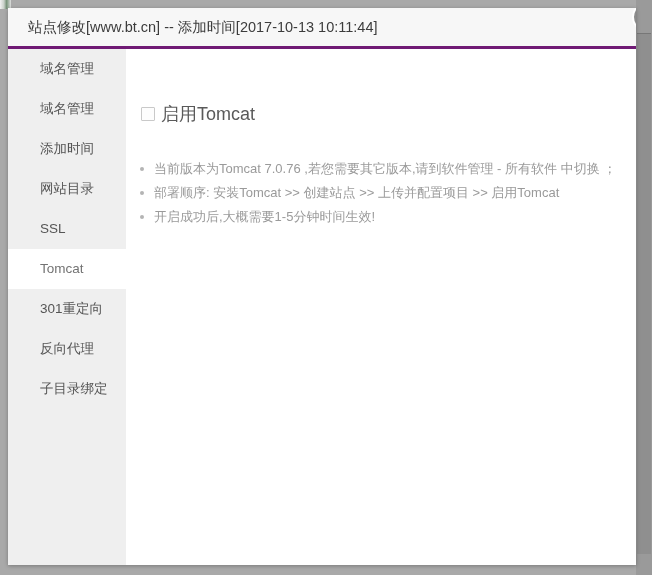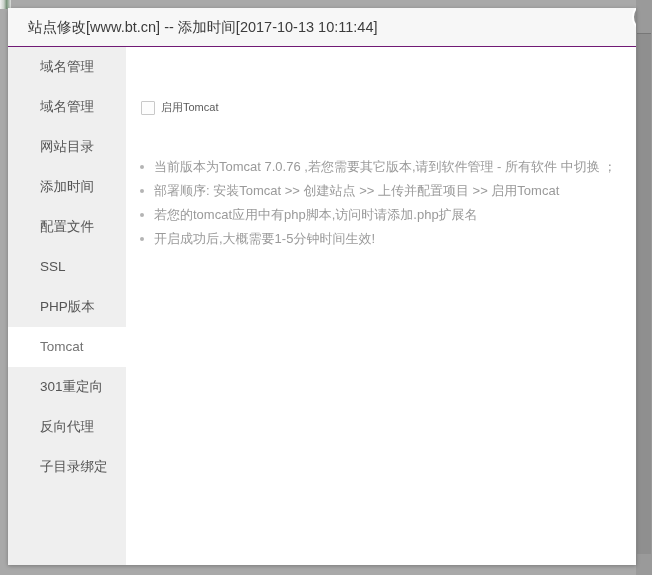--- a/index.html
+++ b/index.html
@@ -54,21 +54,21 @@
     height: 557px;
     background: #ffffff;
     box-shadow: 0 1px 4px rgba(0,0,0,.28);
     overflow: hidden;
   }
 
   #title-bar {
     position: relative;
     height: 38px;
     background: #f7f7f7;
-    border-bottom: 1px solid #701a75;
+    border-bottom: 3px solid #701a75;
   }
   #title-text {
     position: absolute;
     left: 20px;
     top: 0;
     line-height: 38px;
     font-size: 14.5px;
     color: #3c3c3c;
     white-space: nowrap;
   }
@@ -141,21 +141,21 @@
     width: 14px;
     height: 14px;
     border: 1px solid #c9c9c9;
     background: #fdfdfd;
     box-sizing: border-box;
     border-radius: 1px;
     cursor: pointer;
   }
   #enable-label {
     margin-left: 6px;
-    font-size: 11px;
+    font-size: 18px;
     color: #5a5a5a;
     white-space: nowrap;
   }
 
   #notes {
     position: absolute;
     left: 10px;
     top: 108px;
     width: 510px;
     list-style: none;
@@ -195,42 +195,39 @@
 
   <div id="title-bar">
     <div id="title-text">站点修改[www.bt.cn] -- 添加时间[2017-10-13 10:11:44]</div>
   </div>
 
   <div id="dialog-body">
 
     <div id="sidebar">
       <div class="side-item"><span>域名管理</span></div>
       <div class="side-item"><span>域名管理</span></div>
+      <div class="side-item"><span>添加时间</span></div>
       <div class="side-item"><span>网站目录</span></div>
-      <div class="side-item"><span>添加时间</span></div>
-      <div class="side-item"><span>配置文件</span></div>
       <div class="side-item"><span>SSL</span></div>
-      <div class="side-item"><span>PHP版本</span></div>
       <div class="side-item active"><span>Tomcat</span></div>
       <div class="side-item"><span>301重定向</span></div>
       <div class="side-item"><span>反向代理</span></div>
       <div class="side-item"><span>子目录绑定</span></div>
     </div>
 
     <div id="content">
 
       <div id="enable-row">
         <span id="enable-checkbox"></span>
         <span id="enable-label">启用Tomcat</span>
       </div>
 
       <ul id="notes">
         <li>当前版本为Tomcat 7.0.76 ,若您需要其它版本,请到软件管理 - 所有软件 中切换 ；</li>
         <li>部署顺序: 安装Tomcat &gt;&gt; 创建站点 &gt;&gt; 上传并配置项目 &gt;&gt; 启用Tomcat</li>
-        <li>若您的tomcat应用中有php脚本,访问时请添加.php扩展名</li>
         <li>开启成功后,大概需要1-5分钟时间生效!</li>
       </ul>
 
     </div>
   </div>
 
   <div id="close-button">
     <svg width="26" height="26" viewBox="0 0 26 26">
       <line x1="8" y1="8" x2="18" y2="18" stroke="#ffffff" stroke-width="2.4" stroke-linecap="round"></line>
       <line x1="18" y1="8" x2="8" y2="18" stroke="#ffffff" stroke-width="2.4" stroke-linecap="round"></line>

